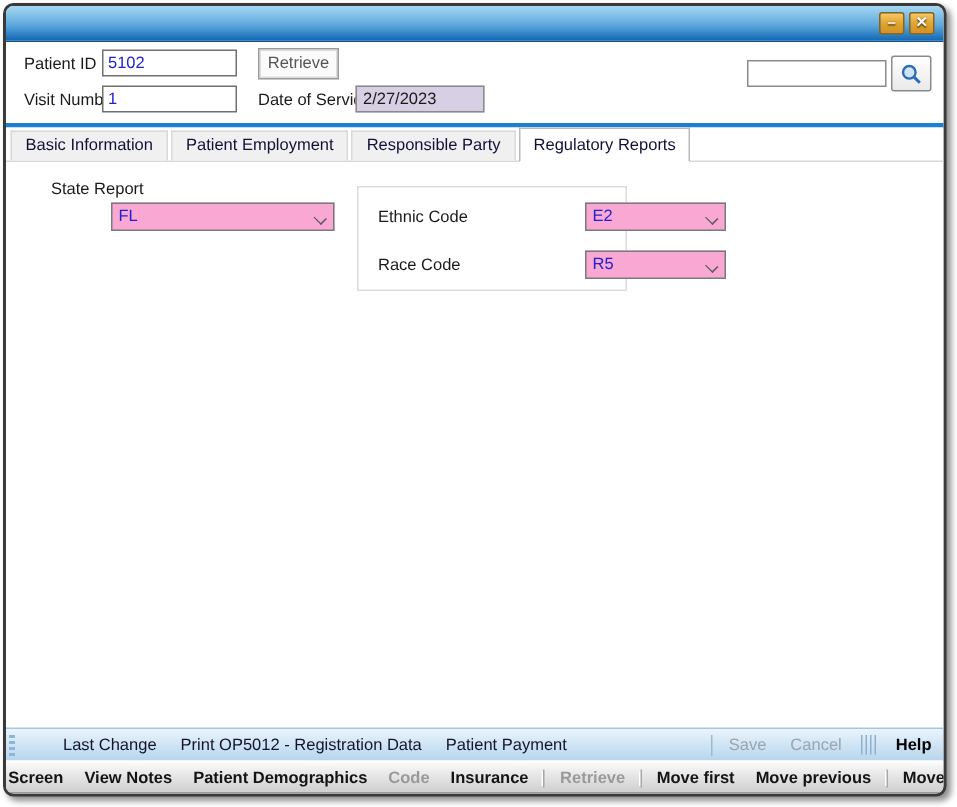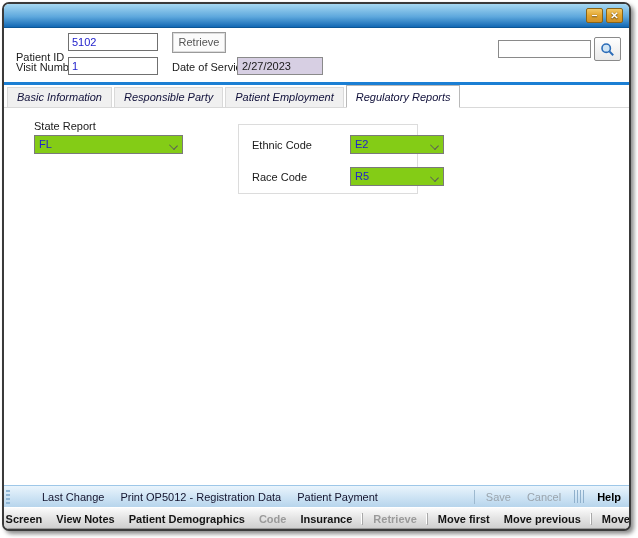--- a/index.html
+++ b/index.html
@@ -47,32 +47,32 @@
     background:linear-gradient(to bottom,#ffffff,#e9e9e9); border:1px solid #8a8a8a; border-radius:2px;
     display:flex; align-items:center; justify-content:center; cursor:default;
   }
 
   
   .blue-rule { height:3px; background:#1b7fd4; }
   .tabstrip { position:relative; height:23px; background:#ffffff; border-bottom:1px solid #d9d9d9; padding-left:3px; display:flex; align-items:flex-end; }
   .tab {
     font-size:11px; color:#10103a; background:#f0f0f0;
     border:1px solid #d9d9d9; border-bottom:none;
-    padding:3px 9px 4px 9px; margin-right:2px; height:20px; line-height:13px; cursor:default; white-space:nowrap;font-style:italic;
+    padding:3px 9px 4px 9px; margin-right:2px; height:20px; line-height:13px; cursor:default; white-space:nowrap;
   }
   .tab.active {
     background:#ffffff; border:1px solid #b9b9b9; border-bottom:1px solid #ffffff;
     height:23px; padding-top:5px; position:relative; z-index:2; margin-bottom:-1px;
   }
 
   
   .content { position:relative; height:378px; background:#ffffff; }
   .combo {
-    position:absolute; height:19px; border:1px solid #7a7a7a; background:#84cc16;
-    font-size:11px; color:#2222cc; padding:2px 18px 0 4px; cursor:default;
+    position:absolute; height:19px; border:1px solid #7a7a7a; background:#f9a8d4;
+    font-size:11px; color:#2222cc; padding:2px 18px 0 4px; cursor:default;margin-left:40px;
   }
   .combo .chev {
     position:absolute; right:5px; top:6px; width:7px; height:7px;
     border-right:1px solid #5a5a5a; border-bottom:1px solid #5a5a5a;
     transform:rotate(45deg) scale(1,0.8); transform-origin:center;
   }
   .groupbox { position:absolute; left:234px; top:16px; width:180px; height:70px; border:1px solid #dcdcdc; background:#ffffff; }
 
   
   .actionbar {
@@ -105,21 +105,21 @@
 <body>
 
 <div class="window">
 
   <div class="titlebar">
     <div class="cap-btn">–</div>
     <div class="cap-btn">✕</div>
   </div>
 
   <div class="header">
-    <span class="lbl" style="left:12px; top:23px;text-align:right;">Patient ID</span>
+    <span class="lbl" style="left:12px; top:9px;text-align:right;">Patient ID</span>
     <input class="tb" style="left: 64px; top: 5px; width: 90px;" value="5102">
     <div class="btn-retrieve">Retrieve</div>
 
     <span class="lbl" style="left:12px; top:33px;">Visit Number</span>
     <input class="tb" style="left: 64px; top: 29px; width: 90px;" value="1">
     <span class="lbl" style="left:168px; top:33px;">Date of Service</span>
     <div class="ro" style="left:233px; top:29px; width:86px;">2/27/2023</div>
 
     <input class="search-box" value="" style="">
     <div class="search-btn">
@@ -130,24 +130,24 @@
     </div>
   </div>
 
   <div class="blue-rule"></div>
 
   <div class="tabstrip">
     <div class="tab">
         <span>Basic Information</span>
       </div>
       <div class="tab">
+        <span>Patient Employment</span>
+      </div>
+      <div class="tab">
         <span>Responsible Party</span>
-      </div>
-      <div class="tab">
-        <span>Patient Employment</span>
       </div>
       <div class="tab active">
         <span>Regulatory Reports</span>
       </div>
   </div>
 
   <div class="content">
     <span class="lbl" style="left:30px; top:12px;">State Report</span>
     <div class="combo" style="left:30px; top:27px; width:149px;">
       <span>FL</span>

